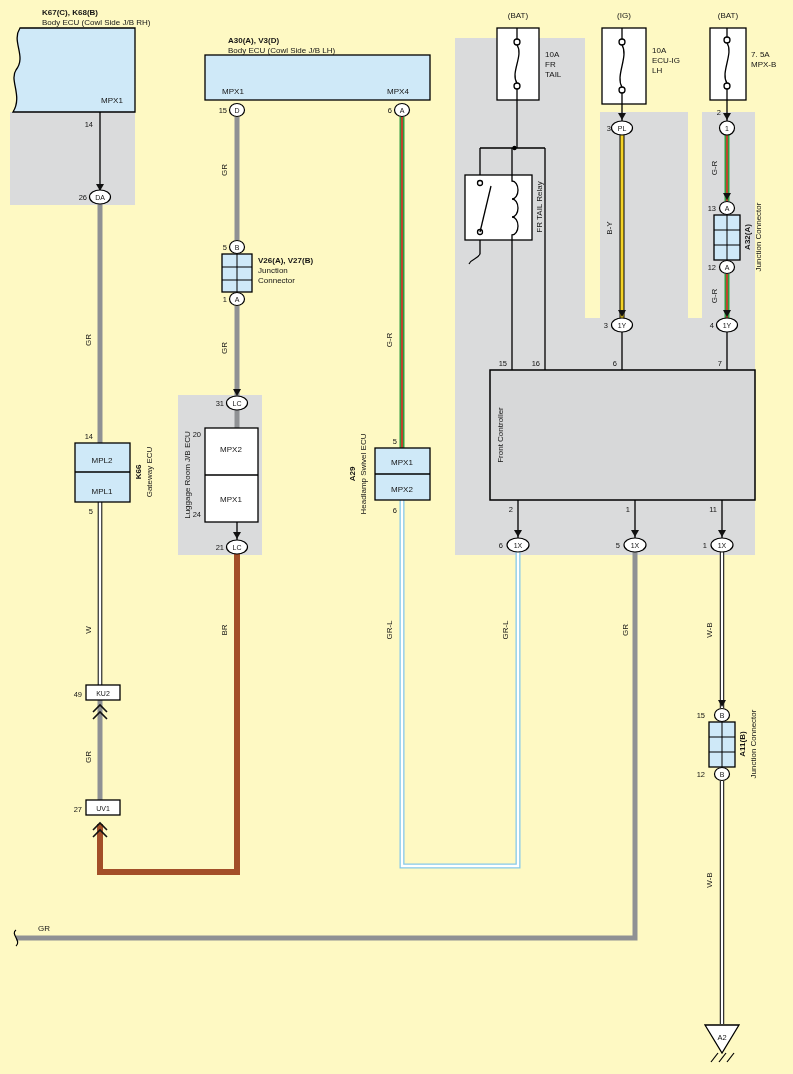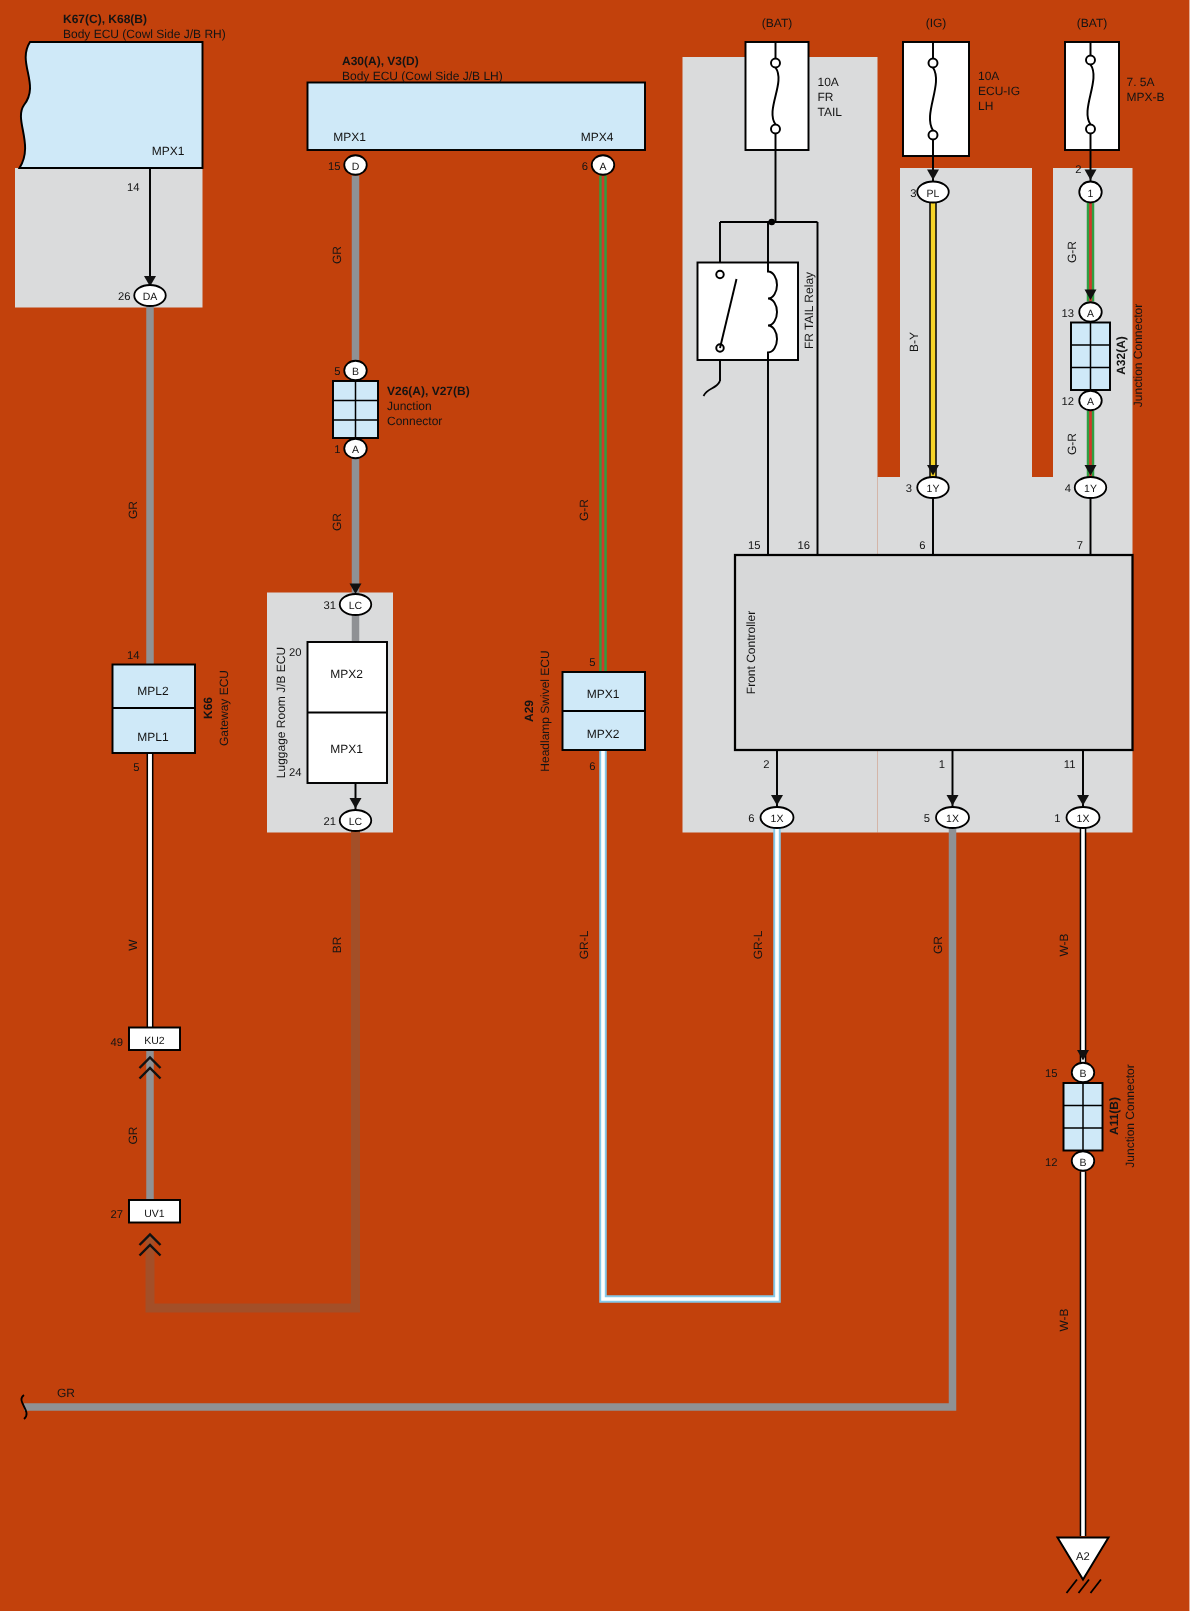--- a/index.html
+++ b/index.html
@@ -1,16 +1,16 @@
 <!DOCTYPE html>
 <html><head>
 <meta charset="utf-8">
 <style>
   html,body{margin:0;padding:0;background:#fff;}
-  .stage{position:relative;width:793px;height:1074px;background:#c2410c;overflow:hidden;}
+  .stage{position:relative;width:793px;height:1074px;background:#fef9c3;overflow:hidden;}
   svg text{font-family:"Liberation Sans","DejaVu Sans",sans-serif;font-size:8px;fill:#141414;}
   .b{font-weight:bold;}
   .s7{font-size:7px;}
   .s75{font-size:7.5px;}
   .te{text-anchor:end;}
   .tm{text-anchor:middle;}
   .thin{stroke:#000;stroke-width:1.3;fill:none;}
   .box{fill:#cfe9f8;stroke:#000;stroke-width:1.3;}
   .wbox{fill:#fff;stroke:#000;stroke-width:1.3;}
   .ov{fill:#fff;stroke:#000;stroke-width:1.2;}

